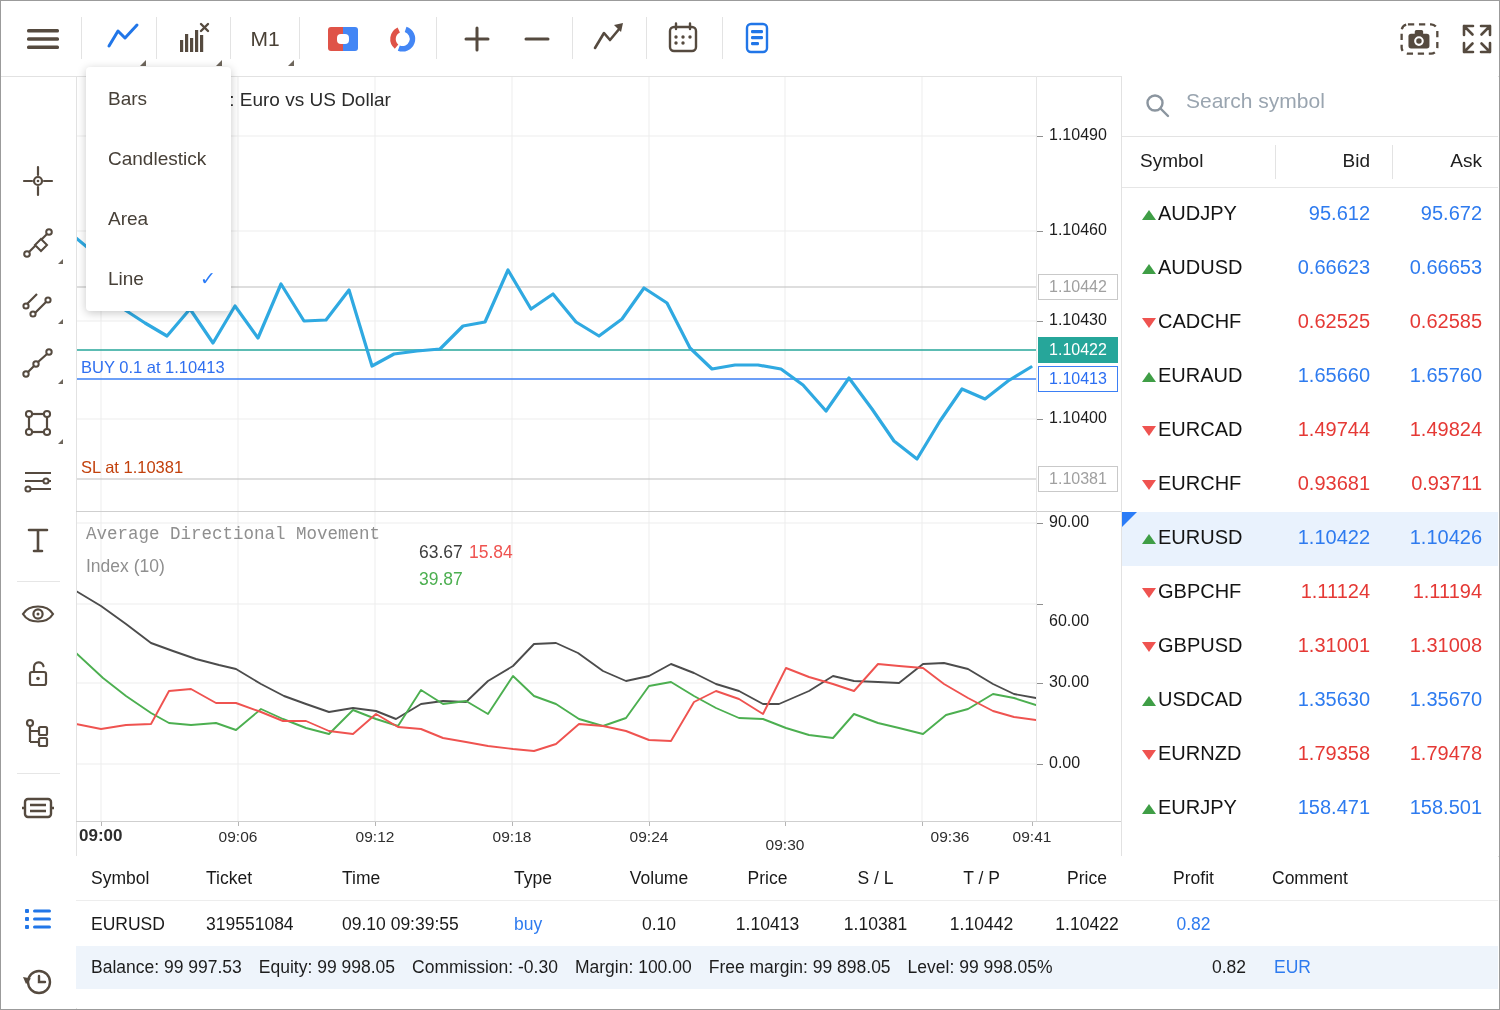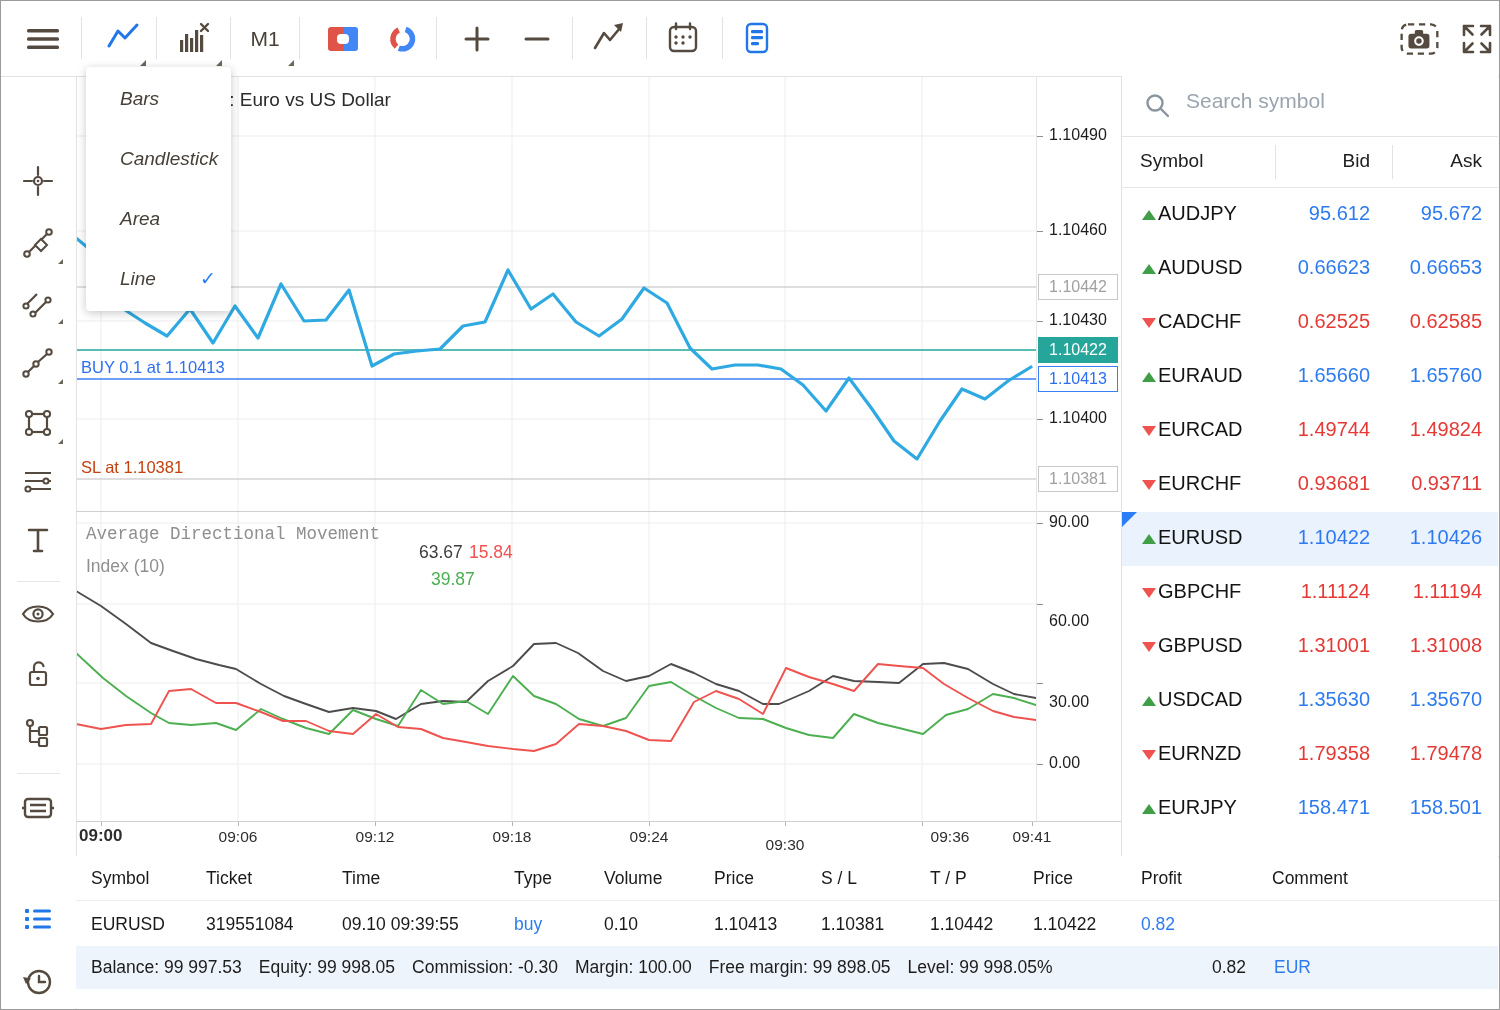--- a/index.html
+++ b/index.html
@@ -30,21 +30,21 @@
   .y-dash{position:absolute;left:1035px;width:7px;height:1px;background:#8f8f8f;}
   .price-box{position:absolute;left:1037px;width:80px;height:26px;line-height:24px;text-align:center;font-size:16px;box-sizing:border-box;background:#fff;z-index:3;}
   .price-box.tp,.price-box.sl{border:1px solid #c9c9c9;color:#a0a0a0;}
   .price-box.current{background:#26a69a;color:#fff;border:none;line-height:26px;}
   .price-box.order{border:1.5px solid #3b7ff5;color:#2b6ef2;}
   .t-label{position:absolute;top:827px;font-size:15.5px;color:#2e2e2e;transform:translateX(-50%);white-space:nowrap;}
   .t-label.t0{transform:none;font-weight:bold;font-size:17px;top:825px;}
   .x-dash{position:absolute;top:820px;width:1px;height:5px;background:#b5b5b5;}
   
   .menu{position:absolute;left:85px;top:66px;width:145px;background:#fff;border-radius:4px;box-shadow:0 2px 10px rgba(0,0,0,.22);z-index:40;padding:2px 0;}
-  .menu-item{position:relative;height:60px;line-height:60px;padding-left:34px;font-size:19px;color:#474038;cursor:pointer;font-style:italic;}
+  .menu-item{position:relative;height:60px;line-height:60px;padding-left:22px;font-size:19px;color:#474038;cursor:pointer;}
   .menu-item .check{position:absolute;right:15px;top:0;color:#2b7cf7;font-weight:bold;font-size:19px;}
   
   .mwatch{position:absolute;left:1121px;top:75px;right:1px;height:780px;background:#fff;}
   .mw-search{position:relative;height:60px;border-bottom:1px solid #e3e3e3;}
   .mw-search svg{position:absolute;left:22px;top:16px;}
   .mw-search input{position:absolute;left:62px;top:12px;width:290px;border:none;outline:none;font-family:inherit;font-size:21px;color:#333;background:transparent;}
   .mw-search input::placeholder{color:#9aa5b0;}
   .mw-head{position:relative;height:50px;border-bottom:1px solid #e6e6e6;font-size:19px;color:#202020;}
   .mw-head span{position:absolute;top:13px;}
   .mw-hsep{position:absolute;top:8px;width:1px;height:34px;background:#e3e3e3;}
@@ -57,21 +57,21 @@
   .mw-sym{position:absolute;left:36px;top:14px;color:#141414;}
   .mw-bid{position:absolute;right:128px;top:14px;}
   .mw-ask{position:absolute;right:16px;top:14px;}
   .mw-bid.up,.mw-ask.up{color:#2e7bef;}
   .mw-bid.down,.mw-ask.down{color:#e53935;}
   
   .bottom{position:absolute;left:75px;top:855px;right:1px;bottom:1px;background:#fff;}
   .pos-grid{display:grid;grid-template-columns:115px 136px 172px 90px 110px 107px 109px 103px 108px 105px 211px;padding-left:15px;align-items:center;font-size:17.5px;color:#1a1a1a;}
   #pos-header{height:44px;border-bottom:1px solid #ededed;}
   #pos-row{height:46px;cursor:pointer;}
-  .pcell.num{text-align:left;}
+  .pcell.num{text-align:center;}
   .pcell.cmt{padding-left:26px;}
   .pcell.blue{color:#2e7bef;}
   .acct{position:absolute;left:0;right:0;top:90px;height:43px;background:#eef4fb;display:flex;align-items:center;padding-left:15px;font-size:17.5px;color:#1d1d1d;}
   .acct-item{margin-right:17px;white-space:nowrap;}
   #acct-profit{position:absolute;left:1065px;width:105px;text-align:right;}
   #acct-currency{position:absolute;left:1198px;color:#2e7bef;}
 </style>
 </head>
 <body>
 
@@ -310,35 +310,35 @@
       <polyline points="0,648 25,653 50,649 75,648 93,615 115,613 140,627 160,627 185,636 207,645 230,645 253,655 277,658 300,638 322,651 345,653 367,662 390,666 412,670 437,673 458,675 480,668 503,648 527,650 550,655 573,664 595,665 618,626 640,615 663,623 687,638 710,592 733,601 757,608 778,615 802,588 823,590 847,592 868,608 892,622 917,635 938,641 960,644" fill="none" stroke="#EF5350" stroke-width="1.9" stroke-linejoin="round" stroke-linecap="round"></polyline>
       <polyline points="0,162 23,181 46,232 69,247 91,260 114,233 137,267 159,230 182,262 205,208 228,245 250,244 273,214 296,290 318,278 341,275 364,273 387,250 409,246 432,194 455,233 477,218 500,246 523,260 546,243 568,212 591,227 614,272 636,293 659,289 682,289 705,293 727,309 750,335 773,302 796,333 818,365 841,383 864,345 886,313 909,323 932,305 955,291" fill="none" stroke="#2FA9E1" stroke-width="3.2" stroke-linejoin="round" stroke-linecap="round"></polyline>
     </svg>
   <div class="chart-title">EURUSD: Euro vs US Dollar</div>
   <div class="buy-label">BUY 0.1 at 1.10413</div>
   <div class="sl-label">SL at 1.10381</div>
   <div class="ind-name" style="top:523px;font-family:Liberation Mono, monospace;">Average Directional Movement</div>
   <div class="ind-name" style="top:555px;">Index (10)</div>
   <div class="ind-val" style="left:418px;top:541px;color:#3e3e3e;">63.67</div>
   <div class="ind-val" style="left:468px;top:541px;color:#ef5350;">15.84</div>
-  <div class="ind-val" style="left:418px;top:568px;color:#4caf50;margin-left:12px;">39.87</div>
+  <div class="ind-val" style="left:418px;top:568px;color:#4caf50;">39.87</div>
   <div class="overlay" id="right-axis">
       <div class="y-label" style="top: 125px;">1.10490</div>
       <div class="y-dash" style="top: 135px;"></div>
       <div class="y-label" style="top: 220px;">1.10460</div>
       <div class="y-dash" style="top: 230px;"></div>
       <div class="y-label" style="top: 310px;">1.10430</div>
       <div class="y-dash" style="top: 320px;"></div>
       <div class="y-label" style="top: 408px;">1.10400</div>
       <div class="y-dash" style="top: 418px;"></div>
       <div class="y-label" style="top: 512px;">90.00</div>
       <div class="y-dash" style="top: 522px;"></div>
       <div class="y-label" style="top: 611px;">60.00</div>
       <div class="y-dash" style="top: 603px;"></div>
-      <div class="y-label" style="top: 672px; margin-top: 20px;">30.00</div>
+      <div class="y-label" style="top: 672px;">30.00</div>
       <div class="y-dash" style="top: 682px;"></div>
       <div class="y-label" style="top: 753px;">0.00</div>
       <div class="y-dash" style="top: 763px;"></div>
       <div class="price-box tp" style="top: 273px;">1.10442</div>
       <div class="price-box current" style="top: 336px;">1.10422</div>
       <div class="price-box order" style="top: 365px;">1.10413</div>
       <div class="price-box sl" style="top: 465px;">1.10381</div>
     </div>
   <div class="overlay" id="time-axis">
       <div class="t-label t0" style="left: 78px;">09:00</div>

